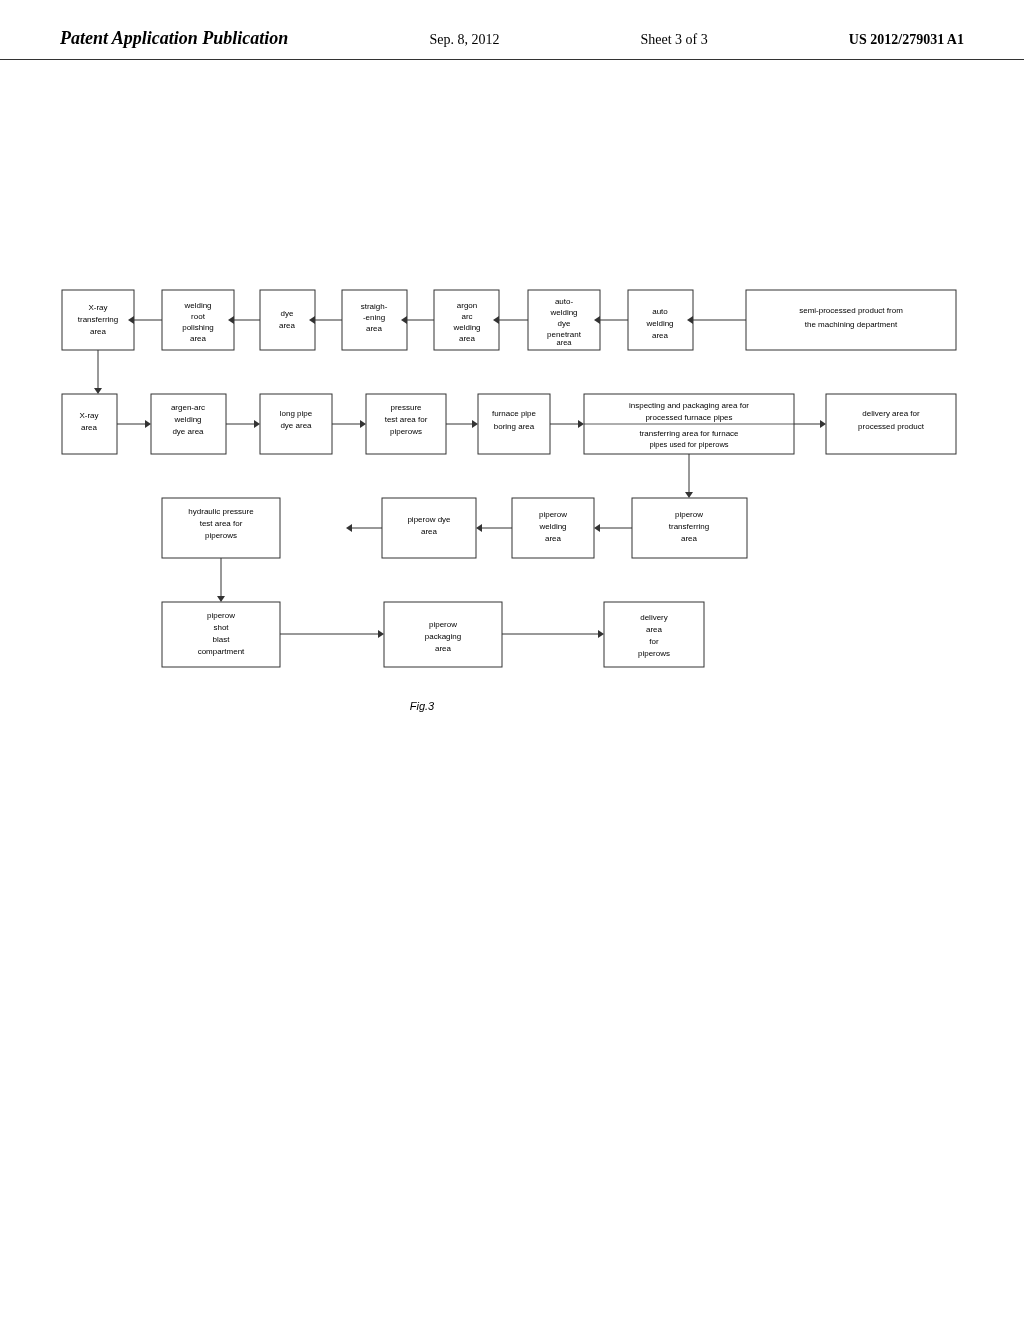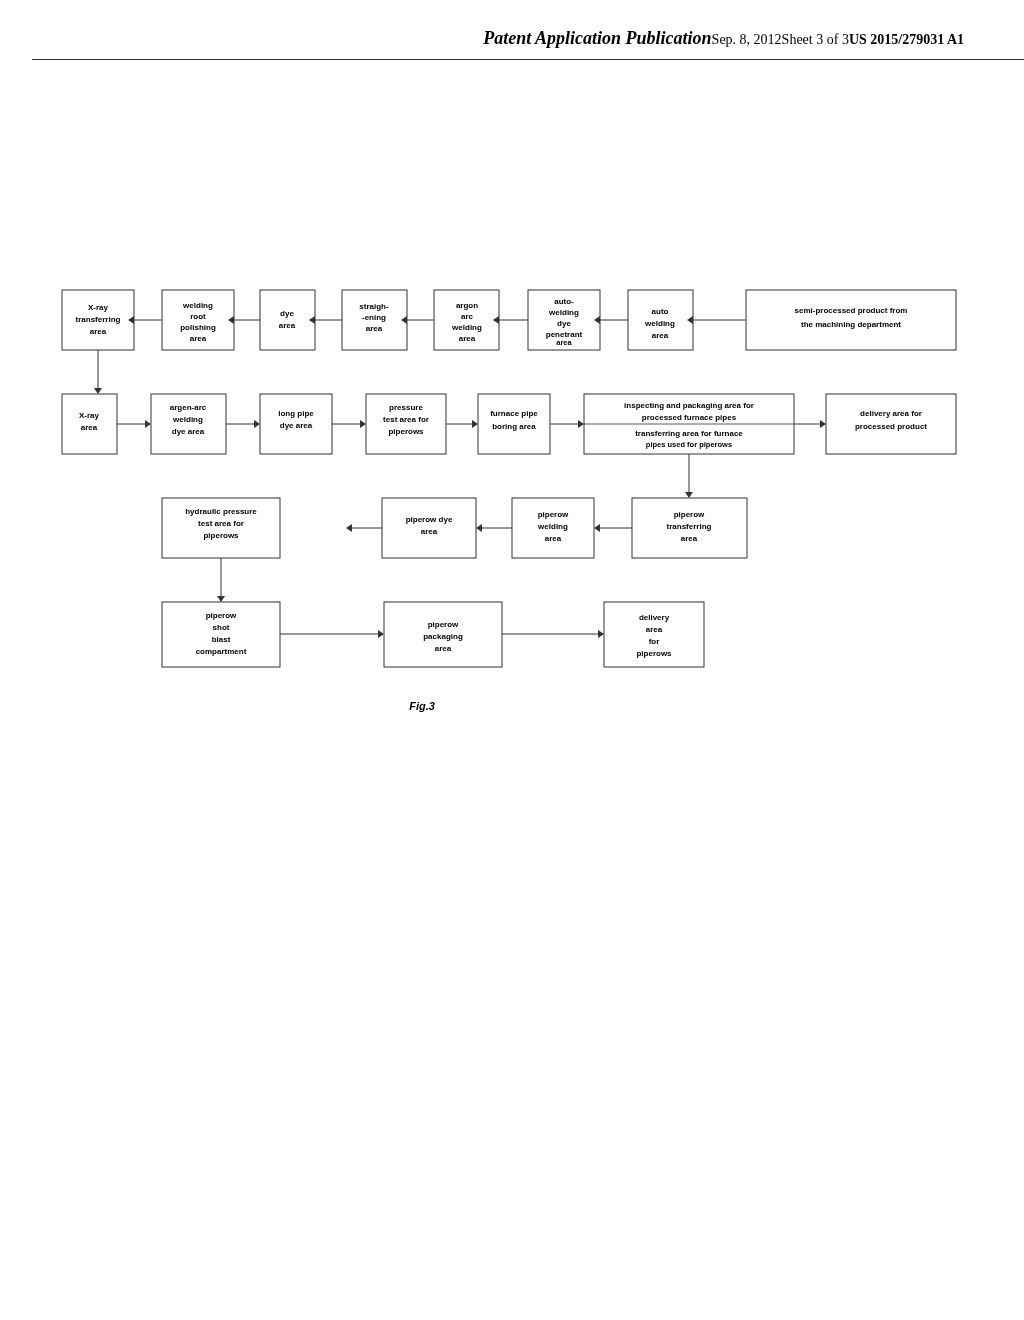--- a/index.html
+++ b/index.html
@@ -8,25 +8,24 @@
       font-family: 'Times New Roman', Times, serif;
       width: 1024px;
       min-height: 1320px;
       position: relative;
       overflow-x: hidden;
     }
 
     
     .header {
       display: flex;
-      justify-content: flex-end;
+      justify-content: space-between;
       align-items: flex-start;
       padding: 28px 60px 10px 60px;
       border-bottom: 1px solid #333;
-      margin-left: 32px;
     }
     .header-left {
       font-size: 18px;
       font-weight: bold;
       font-style: italic;
     }
     .header-center {
       font-size: 14px;
       text-align: center;
       padding-top: 4px;
@@ -37,24 +36,24 @@
       padding-top: 4px;
     }
   </style>
 </head>
 <body>
 
 <div class="header">
   <div class="header-left">Patent Application Publication</div>
   <div class="header-center">Sep. 8, 2012</div>
   <div class="header-center">Sheet 3 of 3</div>
-  <div class="header-right">US 2015/279031 A1</div>
+  <div class="header-right">US 2012/279031 A1</div>
 </div>
 
-<div style="margin-top: 220px; display: flex; justify-content: center; position: relative; font-weight: bold;">
+<div style="margin-top: 220px; display: flex; justify-content: center; position: relative;">
   <svg width="920" height="560" viewBox="0 0 920 560" xmlns="http://www.w3.org/2000/svg" style="font-family: Arial, sans-serif; font-size: 8px;">
 
     <rect x="10" y="10" width="72" height="60" fill="white" stroke="#333" stroke-width="1"></rect>
     <text x="46" y="30" text-anchor="middle" font-size="8">X-ray</text>
     <text x="46" y="42" text-anchor="middle" font-size="8">transferring</text>
     <text x="46" y="54" text-anchor="middle" font-size="8">area</text>
 
     <line x1="82" y1="40" x2="110" y2="40" stroke="#333" stroke-width="1"></line>
     <polygon points="82,36 82,44 76,40" fill="#333"></polygon>
 

